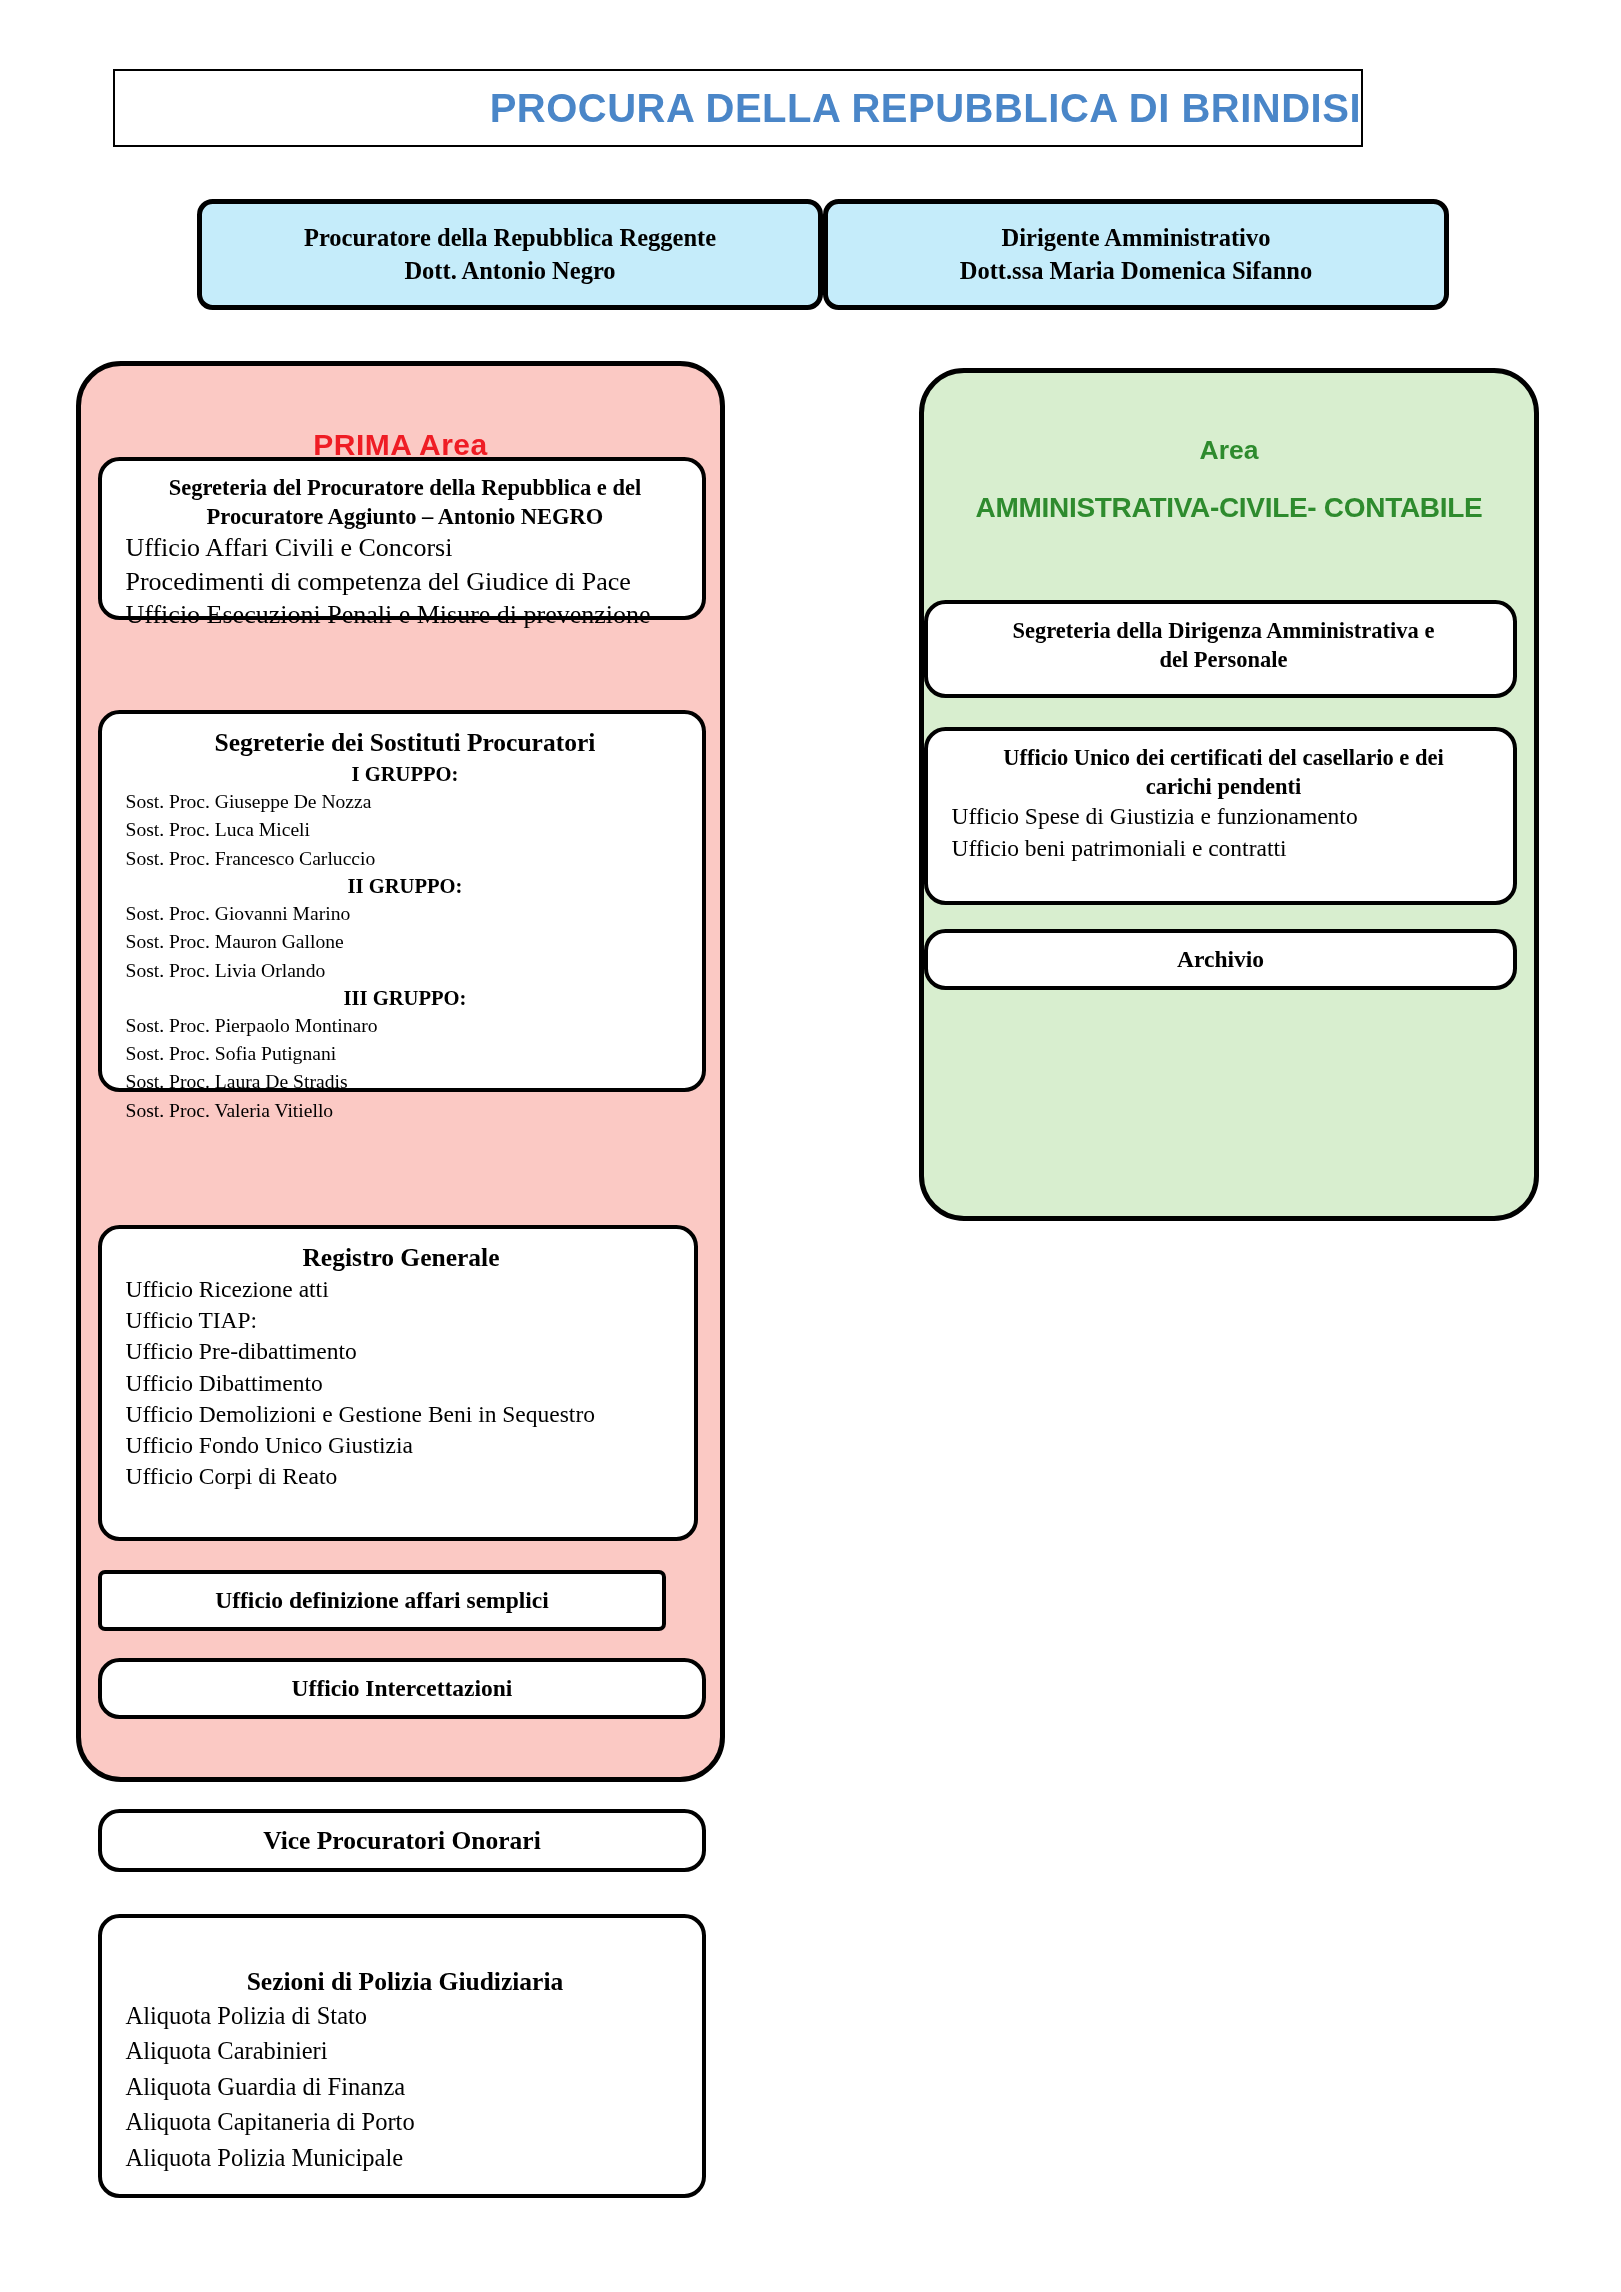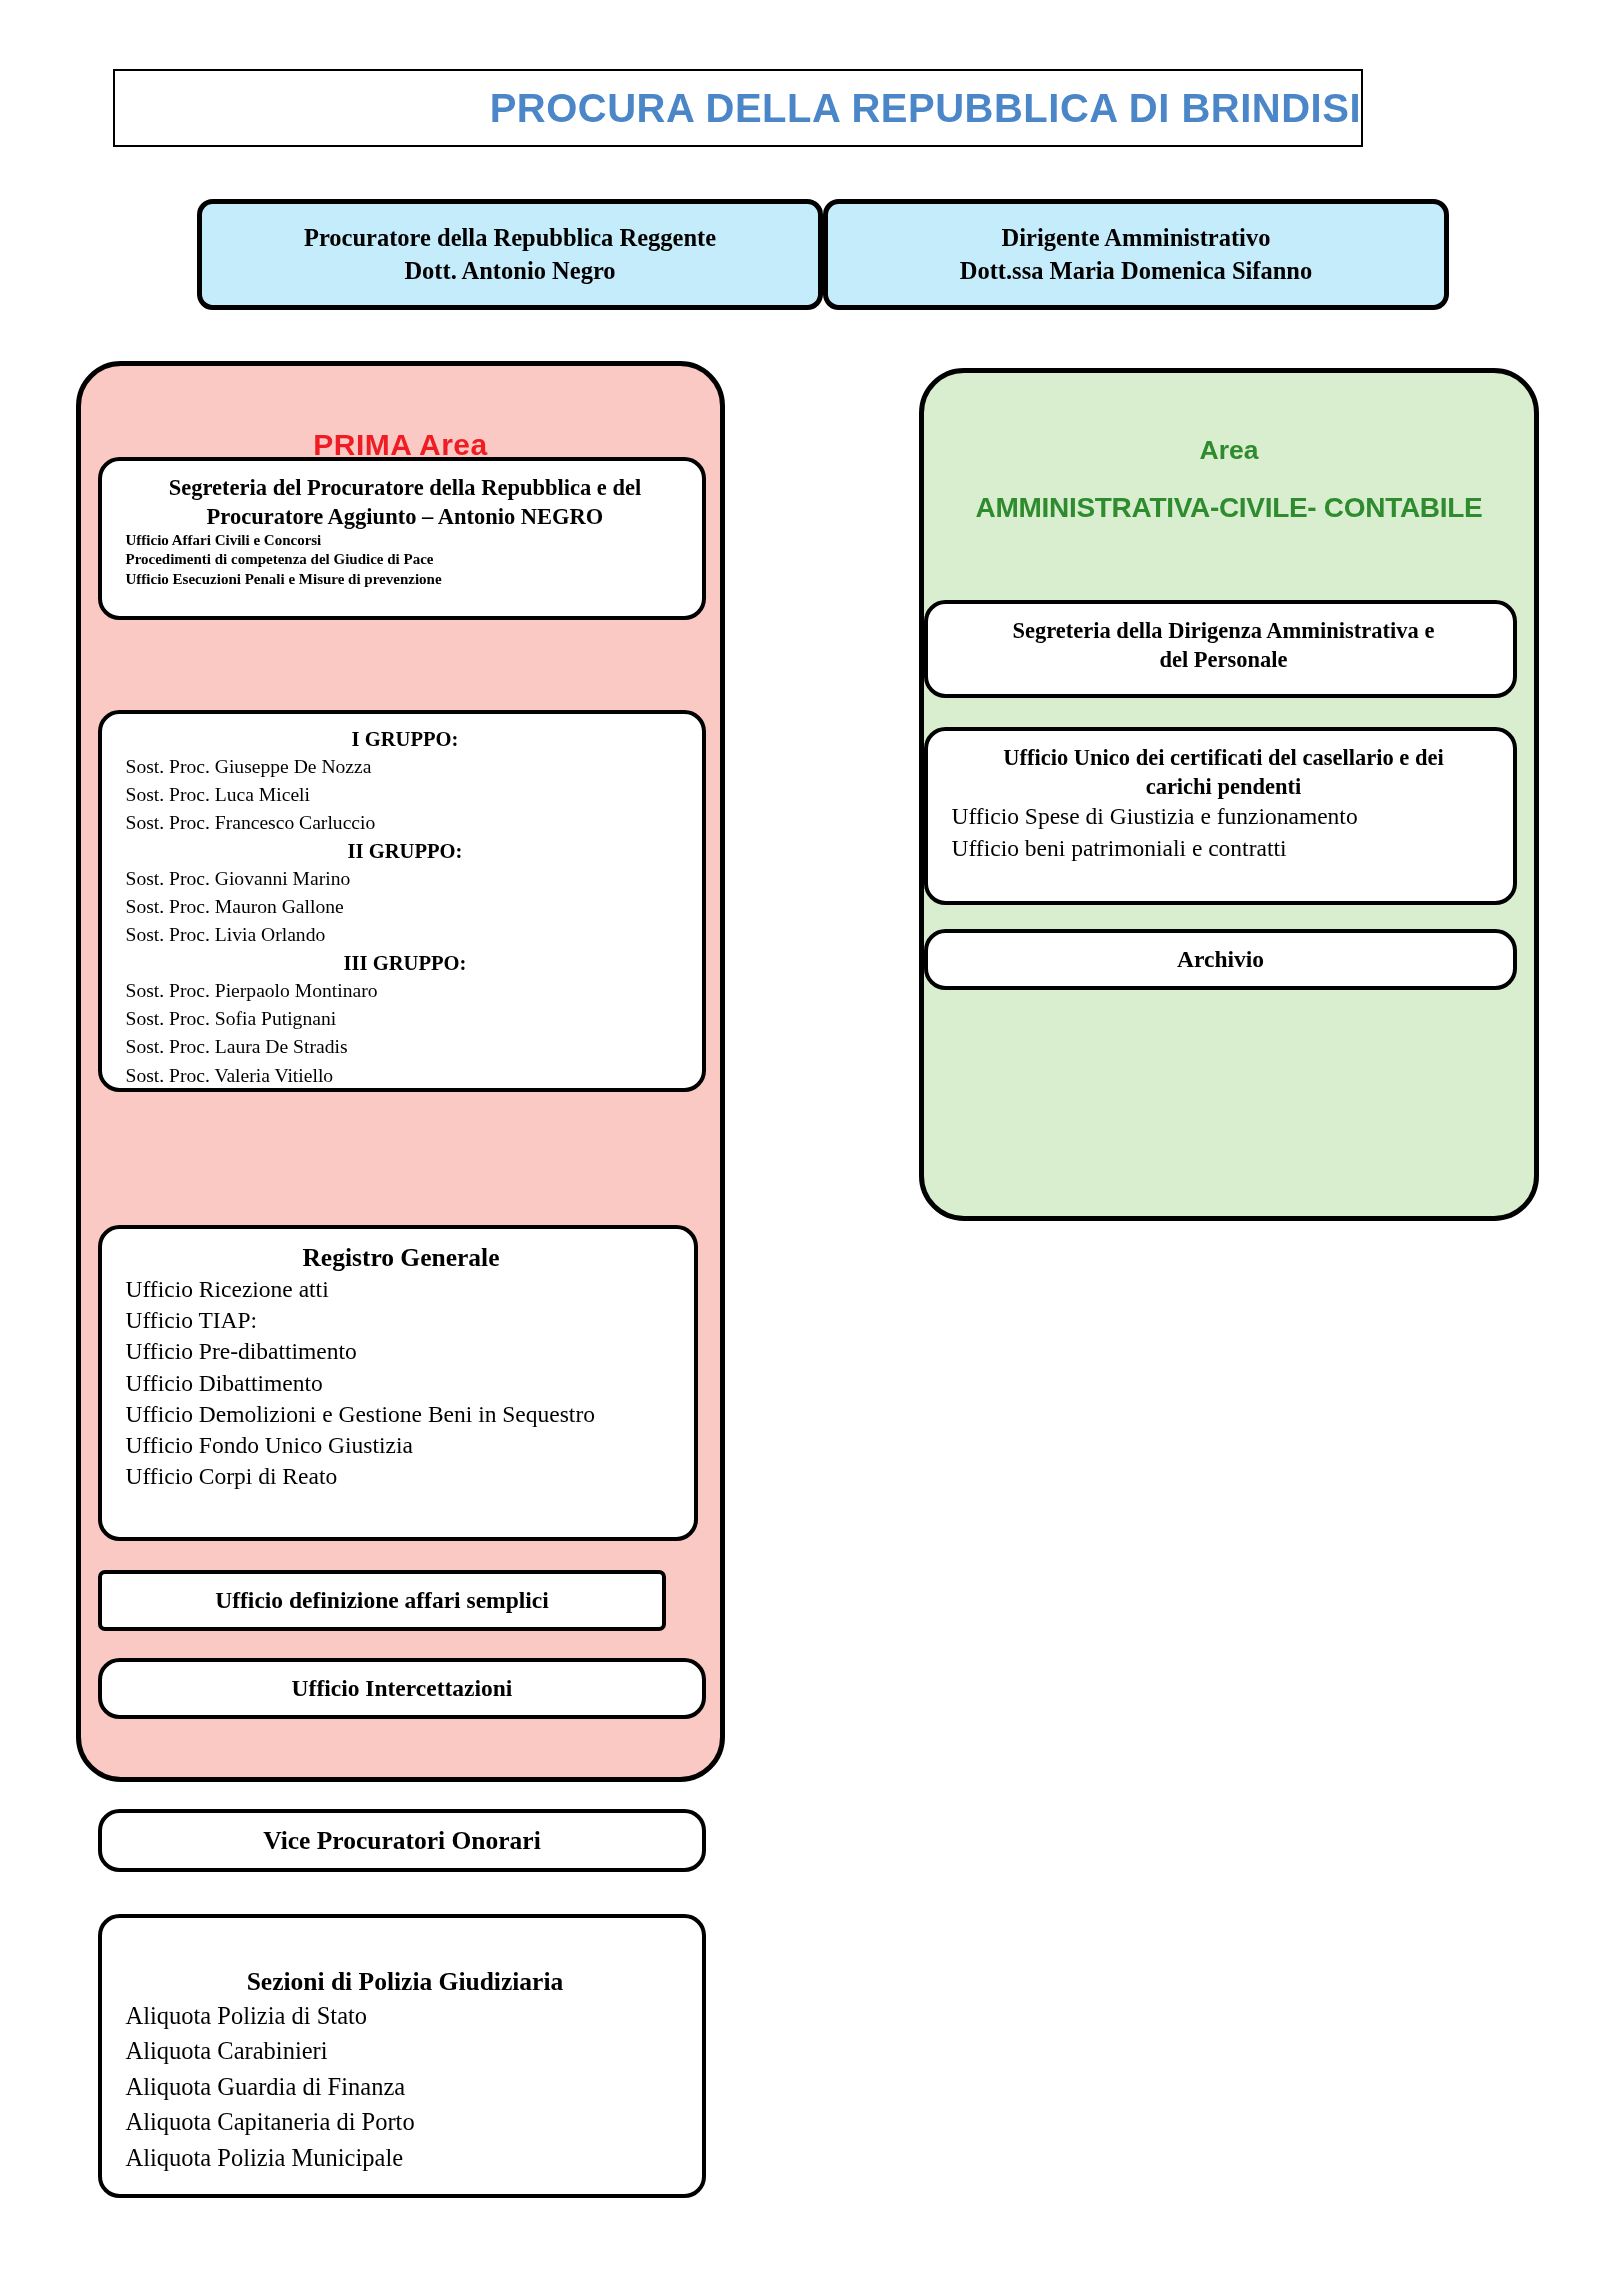--- a/index.html
+++ b/index.html
@@ -169,21 +169,21 @@
   #box-segreteria-dir    { left: 924px; top: 600px;  width: 593px;  height: 98px; }
   #box-casellario        { left: 924px; top: 727px;  width: 593px;  height: 178px; }
   #box-archivio          { left: 924px; top: 929px;  width: 593px;  height: 61px; }
 
   #box-casellario .unit-line { font-size: 23.5px; }
   #box-casellario .unit-title { font-size: 22.5px; }
   #box-segreteria-dir .unit-title { font-size: 22.5px; }
   #box-registro .unit-line { font-size: 23.5px; }
   #box-polizia .unit-line { font-size: 24.5px; line-height: 1.45; }
   #box-segreteria-proc .unit-title { font-size: 22.5px; }
-  #box-segreteria-proc .unit-line { font-size: 15px; line-height: 1.28; font-weight: bold; }
+  #box-segreteria-proc .unit-line { font-size: 26px; line-height: 1.28; }
 </style>
 </head>
 <body>
 
 <div id="title-banner">
   <div id="title-text">PROCURA DELLA REPUBBLICA DI BRINDISI</div>
 </div>
 
 <div id="officer-left" class="officer-box">
   <div class="line">Procuratore della Repubblica Reggente</div>
@@ -201,20 +201,21 @@
 
 <div id="box-segreteria-proc" class="unit-box">
   <div class="unit-title">Segreteria del Procuratore della Repubblica e del</div>
   <div class="unit-title">Procuratore Aggiunto – Antonio NEGRO</div>
   <div class="unit-line">Ufficio Affari Civili e Concorsi</div>
   <div class="unit-line">Procedimenti di competenza del Giudice di Pace</div>
   <div class="unit-line">Ufficio Esecuzioni Penali e Misure di prevenzione</div>
 </div>
 
 <div id="box-sostituti" class="unit-box">
+  <div class="unit-title" style="font-size:25.5px;margin-bottom:2px;">Segreterie dei Sostituti Procuratori</div>
 
   <div class="unit-subtitle">I GRUPPO:</div>
   <div class="unit-line small">Sost. Proc. Giuseppe De Nozza</div>
   <div class="unit-line small">Sost. Proc. Luca Miceli</div>
   <div class="unit-line small">Sost. Proc. Francesco Carluccio</div>
 
   <div class="unit-subtitle">II GRUPPO:</div>
   <div class="unit-line small">Sost. Proc. Giovanni Marino</div>
   <div class="unit-line small">Sost. Proc. Mauron Gallone</div>
   <div class="unit-line small">Sost. Proc. Livia Orlando</div>

